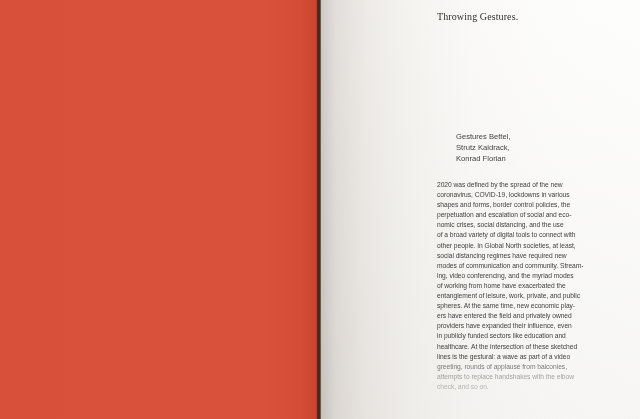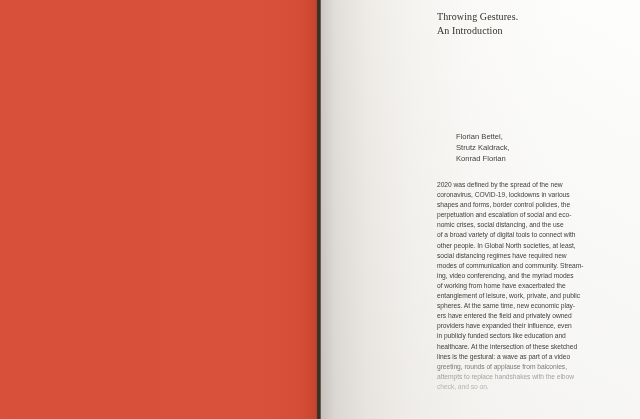--- a/index.html
+++ b/index.html
@@ -87,25 +87,24 @@
 <div class="spread">
 
   <div class="left-page"></div>
 
   <div class="gutter"></div>
 
   <div class="right-page"></div>
 
   <div class="chapter-title">
     <div>Throwing Gestures.</div>
-    <div>An Introduction</div>
   </div>
 
   <div class="authors">
-    <div>Florian Bettel,</div>
+    <div>Gestures Bettel,</div>
     <div>Strutz Kaldrack,</div>
     <div>Konrad Florian</div>
   </div>
 
   <div class="body-text">
     <div class="body-line">2020 was defined by the spread of the new</div>
     <div class="body-line">coronavirus, COVID-19, lockdowns in various</div>
     <div class="body-line">shapes and forms, border control policies, the</div>
     <div class="body-line">perpetuation and escalation of social and eco-</div>
     <div class="body-line">nomic crises, social distancing, and the use</div>

